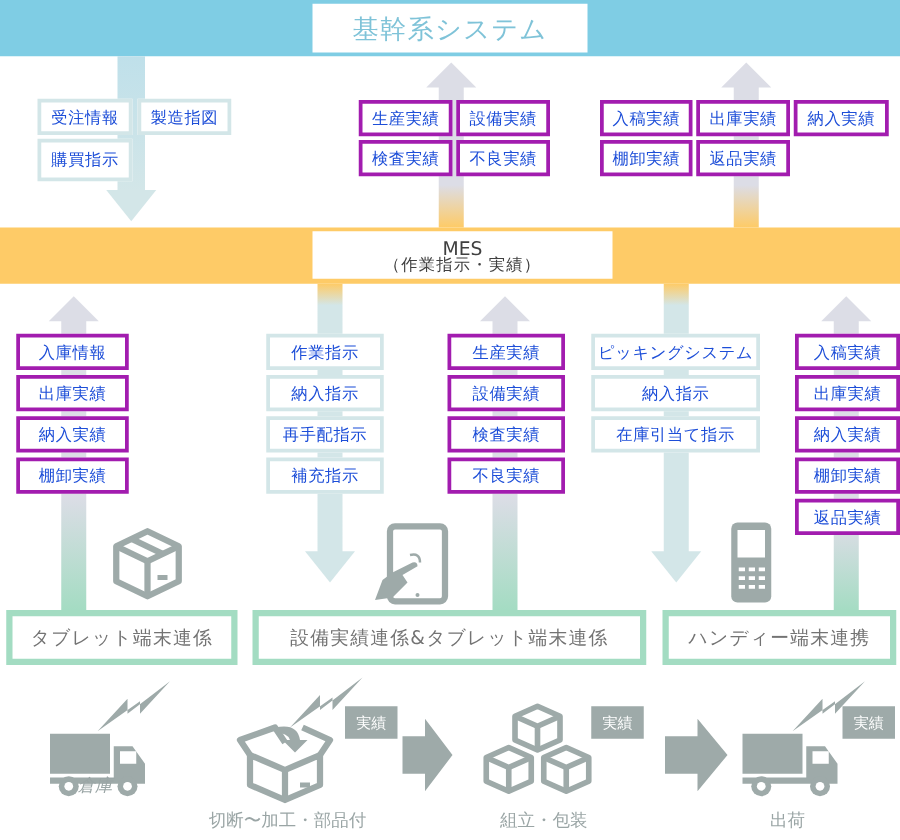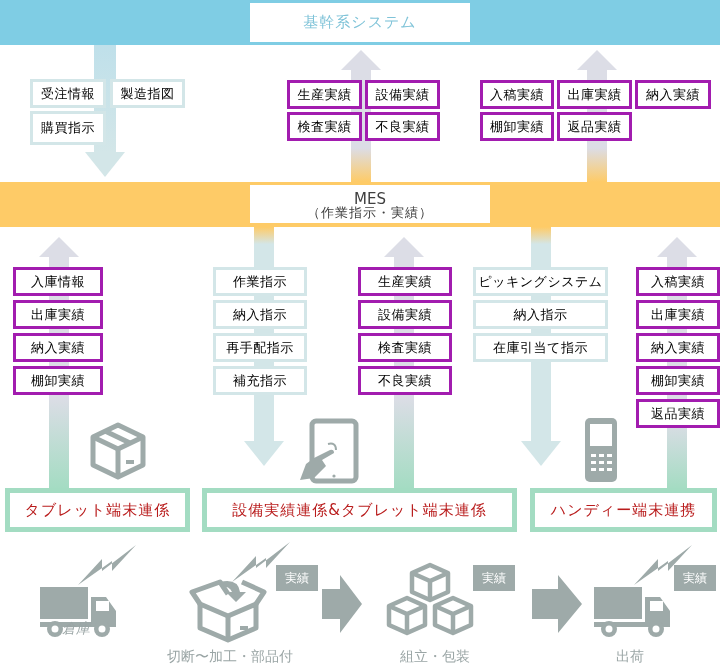--- a/index.html
+++ b/index.html
@@ -4,42 +4,42 @@
 <style>
   * { box-sizing: border-box; margin: 0; padding: 0; }
   html, body { width: 720px; height: 672px; background: #ffffff; overflow: hidden; }
   body { position: relative; font-family: "DejaVu Sans", "Liberation Sans", sans-serif; }
 
   .abs { position: absolute; }
 
   
   .top-band { left: 0; top: 0; width: 720px; height: 45px; background: #7fcde4; }
   .top-box { left: 250px; top: 3px; width: 220px; height: 39px; background: #fff;
-    color: #7fc3d8; font-size: 15px; display: flex; align-items: center; justify-content: center; letter-spacing: 1px; }
+    color: #7fc3d8; font-size: 21px; display: flex; align-items: center; justify-content: center; letter-spacing: 1px; }
 
   
   .mes-band { left: 0; top: 182px; width: 720px; height: 45px; background: #fecb67; }
   .mes-box { left: 250px; top: 185px; width: 240px; height: 38px; background: #fff; color: #404040;
     display: flex; flex-direction: column; align-items: center; justify-content: center; }
   .mes-title { font-size: 15px; line-height: 16px; }
   .mes-sub { font-size: 13px; line-height: 11px; letter-spacing: 1px; }
 
   
   .shaft { position: absolute; }
   .arrow-head-up { position: absolute; width: 0; height: 0; border-left: 20px solid transparent; border-right: 20px solid transparent; }
   .arrow-head-down { position: absolute; width: 0; height: 0; border-left: 20px solid transparent; border-right: 20px solid transparent; }
 
   
-  .chip { position: absolute; background: #fff; color: #000000; font-size: 13px;
+  .chip { position: absolute; background: #fff; color: #1d4ed8; font-size: 13px;
     display: flex; align-items: center; justify-content: center; white-space: nowrap; letter-spacing: 0.5px; }
   .chip.blue { border: 3px solid #d3e6e8; }
   .chip.gray { border: 3px solid #a21caf; text-align: center; }
 
   
-  .conn { position: absolute; background: #fff; border: 5px solid #a3dcc2; color: #b91c1c;
+  .conn { position: absolute; background: #fff; border: 5px solid #a3dcc2; color: #737373;
     font-size: 15px; display: flex; align-items: center; justify-content: center; letter-spacing: 1px; }
 
   .step-label { position: absolute; color: #9aa5a5; font-size: 14px; text-align: center; white-space: nowrap; }
   .badge { position: absolute; background: #9eaaa9; color: #fff; font-size: 12px; width: 42px; height: 26px;
     display: flex; align-items: center; justify-content: center; }
   svg { position: absolute; overflow: visible; }
 </style>
 </head>
 <body>
 

